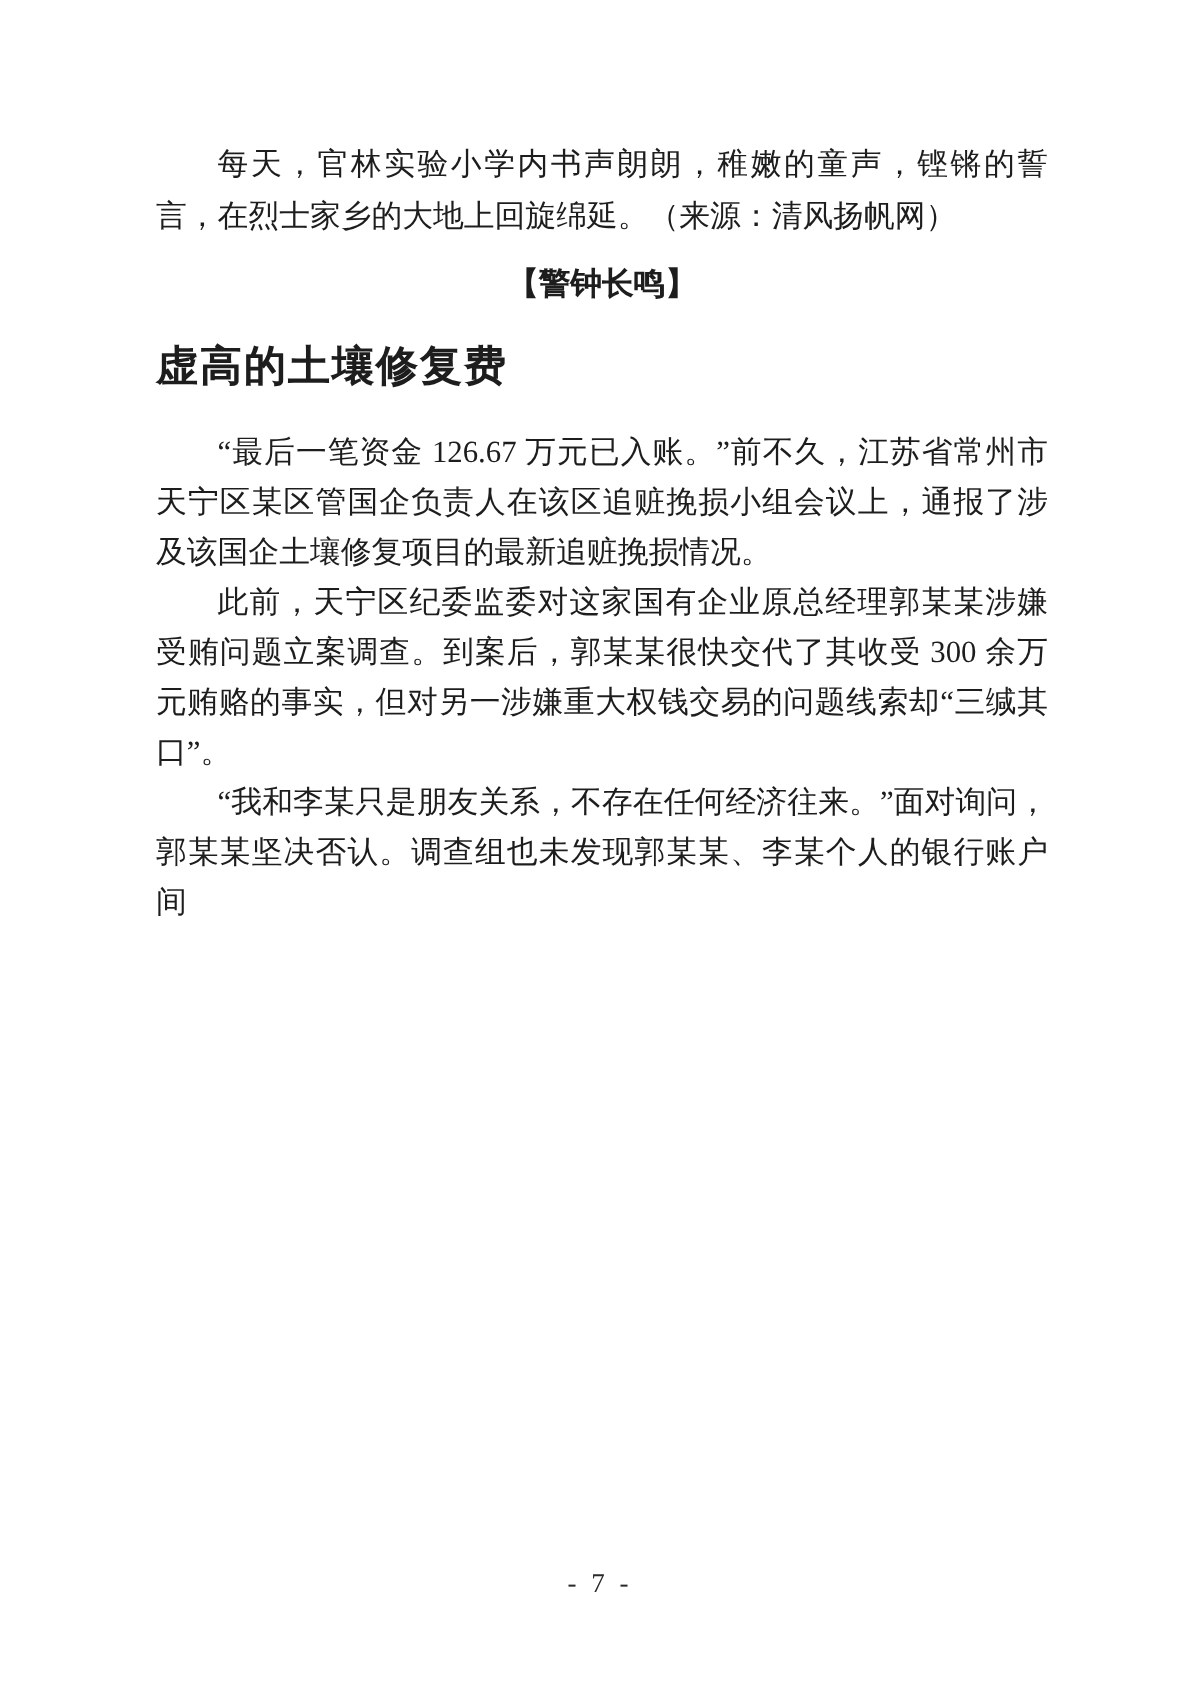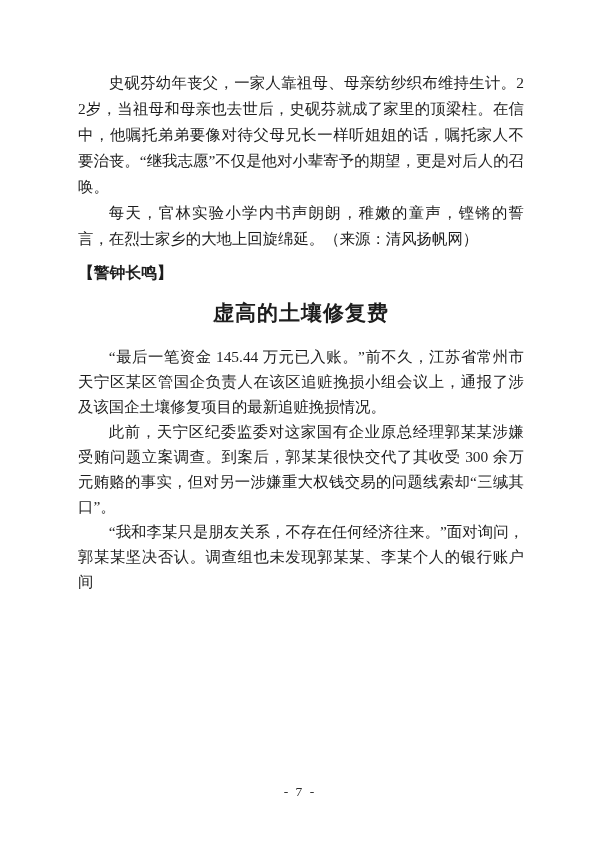--- a/index.html
+++ b/index.html
@@ -29,55 +29,55 @@
   }
   .article-2 .body-para {
     line-height: 25px;
   }
   .section-header {
     margin: 8px 0 0 0;
     font-size: 15.8px;
     font-weight: bold;
     line-height: 26px;
     text-indent: 0;
+    text-align: center;
   }
   .article-title {
     margin: 12px 0 16px 0;
     font-size: 21px;
     font-weight: bold;
     line-height: 30px;
-    text-align: center;
+    text-align: left;
     letter-spacing: 1px;
   }
   .page-number {
     position: absolute;
     left: 0;
     right: 0;
     top: 784px;
     text-align: center;
     font-size: 13.5px;
     letter-spacing: 2px;
     color: #2a2a2a;
   }
 </style>
 </head>
 <body>
 
 <div class="page">
 
   <div class="article-1">
-    <p class="body-para">史砚芬幼年丧父，一家人靠祖母、母亲纺纱织布维持生计。22岁，当祖母和母亲也去世后，史砚芬就成了家里的顶梁柱。在信中，他嘱托弟弟要像对待父母兄长一样听姐姐的话，嘱托家人不要治丧。“继我志愿”不仅是他对小辈寄予的期望，更是对后人的召唤。</p>
     <p class="body-para">每天，官林实验小学内书声朗朗，稚嫩的童声，铿锵的誓言，在烈士家乡的大地上回旋绵延。（来源：清风扬帆网）</p>
   </div>
 
   <div class="section-header">【警钟长鸣】</div>
 
   <div class="article-title">虚高的土壤修复费</div>
 
   <div class="article-2">
-    <p class="body-para">“最后一笔资金 145.44 万元已入账。”前不久，江苏省常州市天宁区某区管国企负责人在该区追赃挽损小组会议上，通报了涉及该国企土壤修复项目的最新追赃挽损情况。</p>
+    <p class="body-para">“最后一笔资金 126.67 万元已入账。”前不久，江苏省常州市天宁区某区管国企负责人在该区追赃挽损小组会议上，通报了涉及该国企土壤修复项目的最新追赃挽损情况。</p>
     <p class="body-para">此前，天宁区纪委监委对这家国有企业原总经理郭某某涉嫌受贿问题立案调查。到案后，郭某某很快交代了其收受 300 余万元贿赂的事实，但对另一涉嫌重大权钱交易的问题线索却“三缄其口”。</p>
     <p class="body-para">“我和李某只是朋友关系，不存在任何经济往来。”面对询问，郭某某坚决否认。调查组也未发现郭某某、李某个人的银行账户间</p>
   </div>
 
   <div class="page-number">- 7 -</div>
 
 </div>
 
 </body></html>

